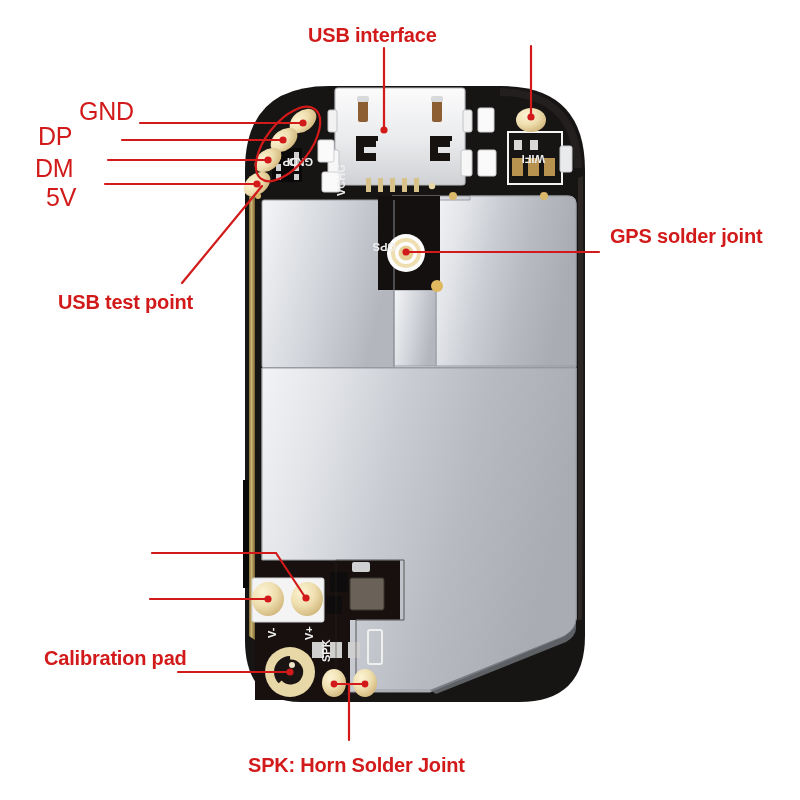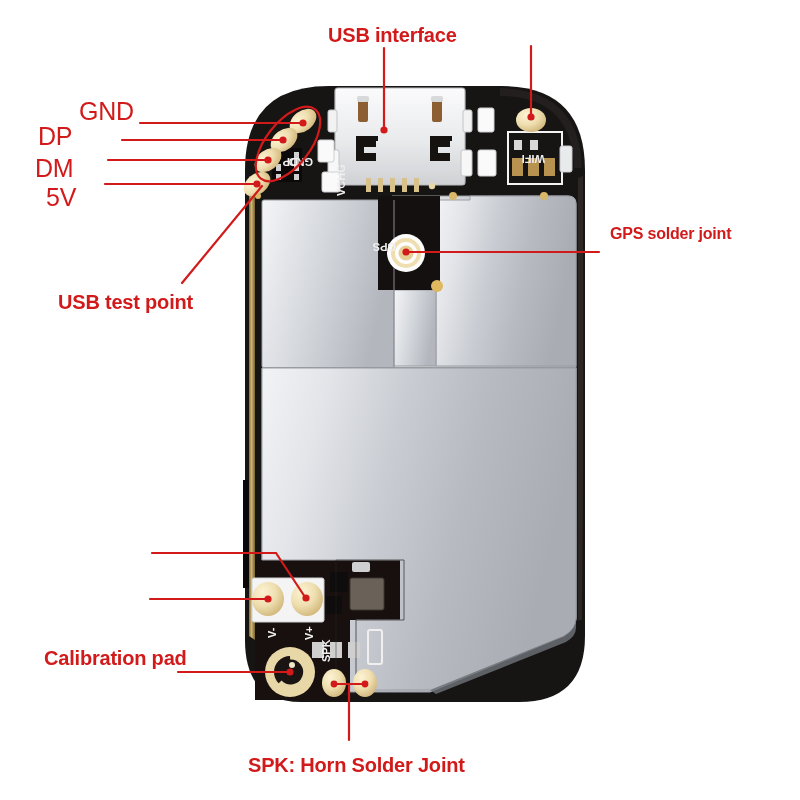--- a/index.html
+++ b/index.html
@@ -241,23 +241,23 @@
       <circle cx="257" cy="184" r="3.6"></circle>
       <circle cx="406" cy="252" r="3.6"></circle>
       <circle cx="306" cy="598" r="3.6"></circle>
       <circle cx="268" cy="599" r="3.6"></circle>
       <circle cx="290" cy="672" r="3.6"></circle>
       <circle cx="334" cy="684" r="3.4"></circle>
       <circle cx="365" cy="684" r="3.4"></circle>
     </g>
   </svg>
 
-  <div class="anno" style="left:308px;top:25px;font-size:20px;margin-left:20px;">USB interface</div>
+  <div class="anno" style="left:308px;top:25px;font-size:20px;">USB interface</div>
   <div class="anno thin" style="left:79px;top:99px;font-size:25px;">GND</div>
   <div class="anno thin" style="left:38px;top:124px;font-size:25px;">DP</div>
   <div class="anno thin" style="left:35px;top:156px;font-size:25px;text-align:center;">DM</div>
   <div class="anno thin" style="left:46px;top:185px;font-size:25px;">5V</div>
   <div class="anno" style="left:58px;top:292px;font-size:20px;text-align:right;">USB test point</div>
-  <div class="anno" style="left:610px;top:226px;font-size:16px;">GPS solder joint</div>
+  <div class="anno" style="left:610px;top:226px;font-size:20px;">GPS solder joint</div>
   <div class="anno" style="left:248px;top:755px;font-size:20px;">SPK: Horn Solder Joint</div>
   <div class="anno" style="left:44px;top:648px;font-size:20px;">Calibration pad</div>
 
 </div>
 
 </body></html>

